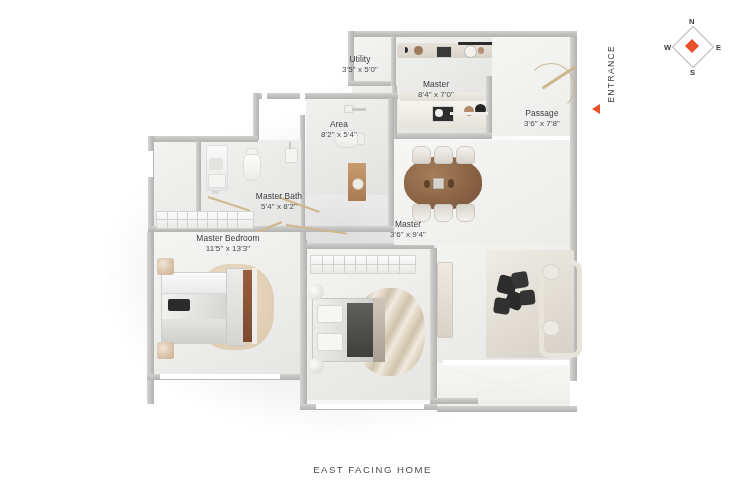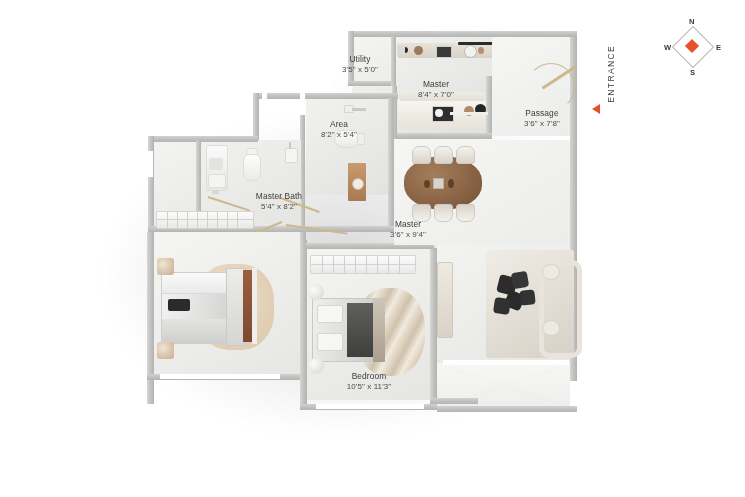--- a/index.html
+++ b/index.html
@@ -263,40 +263,41 @@
   <div class="lbl" style="left:306px;top:119px;width:66px;">
     <span class="nm">Area</span>
     <span class="dm">8'2" x 5'4"</span>
   </div>
 
   <div class="lbl" style="left:240px;top:147px;width:78px;margin-top:44px;">
     <span class="nm">Master Bath</span>
     <span class="dm">5'4" x 8'2"</span>
   </div>
 
+  <div class="lbl" style="left:175px;top:233px;width:106px;">
+    <span class="nm">Master Bedroom</span>
+    <span class="dm">11'5" x 13'3"</span>
+  </div>
 
   <div class="lbl" style="left:376px;top:219px;width:64px;">
     <span class="nm">Master</span>
     <span class="dm">3'6" x 9'4"</span>
   </div>
 
 
-  <div class="lbl" style="left:330px;top:371px;width:78px;">
-    <span class="nm">Bedroom</span>
-    <span class="dm">10'5" x 11'3"</span>
-  </div>
 
   <div id="entrance-group">
     <div id="entrance-arrow"></div>
     <div id="entrance-label">ENTRANCE</div>
   </div>
 
   <div id="compass">
     <div class="dia"></div>
     <div class="nmark"></div>
     <div class="cd cN">N</div>
     <div class="cd cS">S</div>
     <div class="cd cW">W</div>
     <div class="cd cE">E</div>
   </div>
 
+  <div id="caption">EAST FACING HOME</div>
 
 </div>
 
 </body></html>

